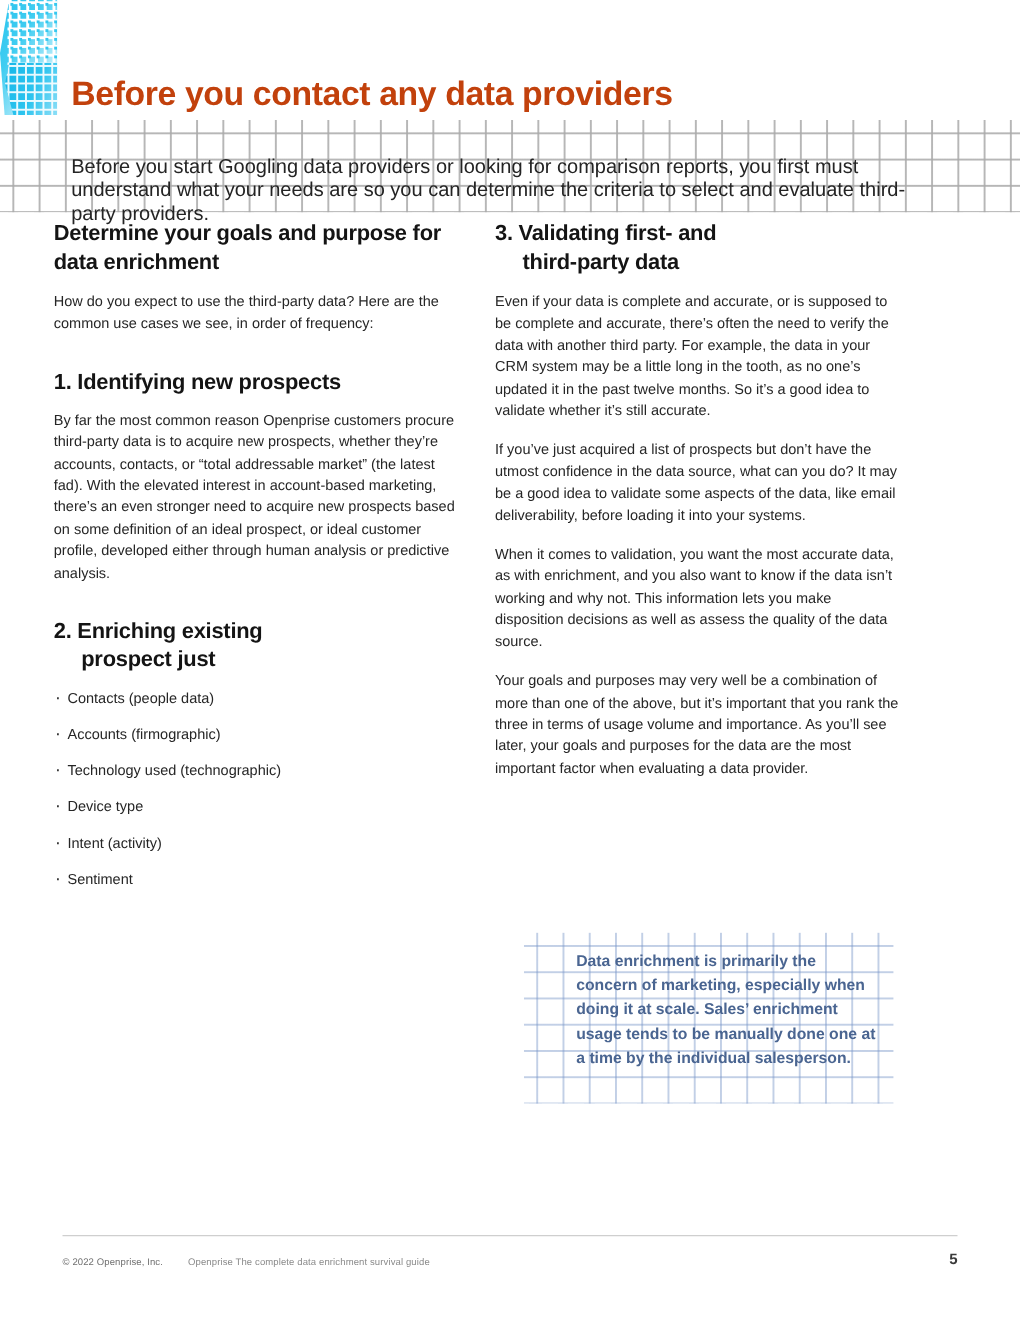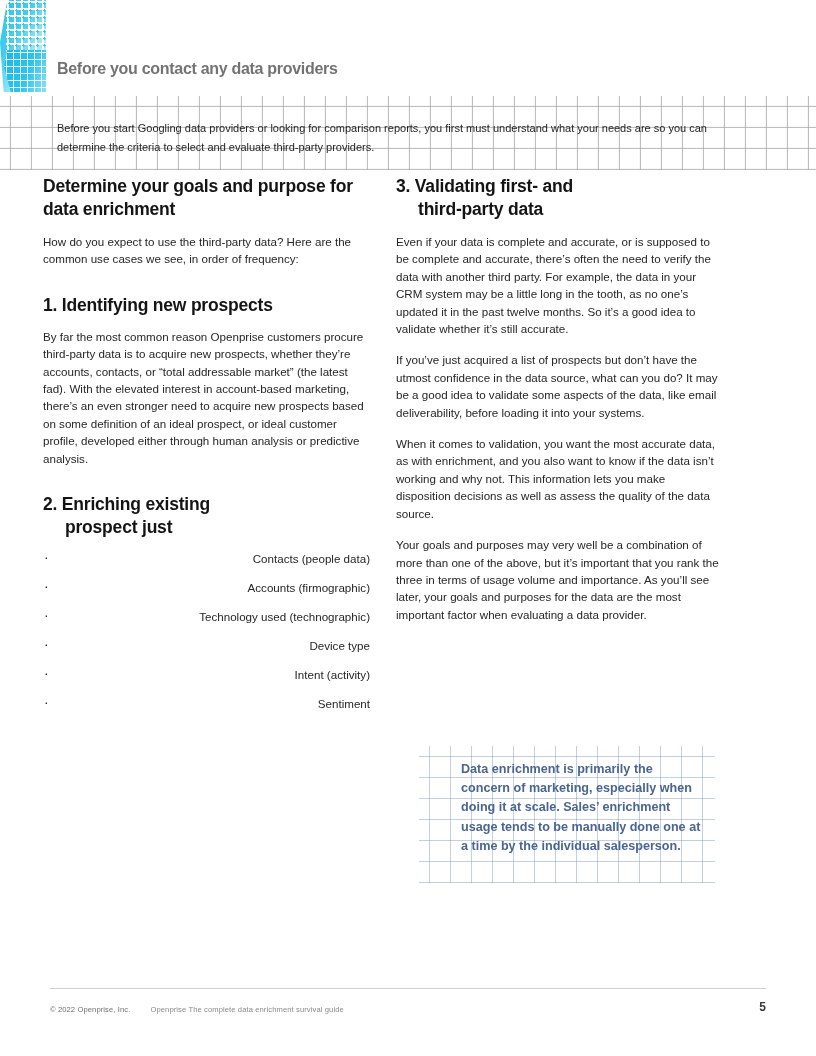--- a/index.html
+++ b/index.html
@@ -87,33 +87,33 @@
       repeating-linear-gradient(to right, #000 0 8px, transparent 8px 21px);
     -webkit-mask-position: 0 6.5px, 6.5px 0;
     mask-position: 0 6.5px, 6.5px 0;
   }
 
   
   .page-title {
     position: absolute;
     left: 57px;
     top: 60px;
-    font-size: 16px;
+    font-size: 27px;
     font-weight: bold;
     letter-spacing: -0.3px;
-    color: #737373;
+    color: #c2410c;
     margin: 0;
   }
 
   .intro {
     position: absolute;
     left: 57px;
     top: 108px;
     width: 690px;
-    font-size: 11px;
+    font-size: 16px;
     line-height: 19px;
     color: #242424;
   }
 
   
   .columns {
     position: absolute;
     left: 43px;
     top: 175px;
     width: 702px;
@@ -152,21 +152,20 @@
     line-height: 17.4px;
     color: #262626;
     margin: 0 0 14px 0;
   }
   p.body:last-child { margin-bottom: 0; }
 
   ul.bullets {
     list-style: none;
     margin: 4px 0 0 0;
     padding: 0;
-    text-align: right;
   }
   ul.bullets li {
     font-size: 11.6px;
     line-height: 17px;
     color: #262626;
     margin-bottom: 12px;
     padding-left: 11px;
     position: relative;
   }
   ul.bullets li::before {

